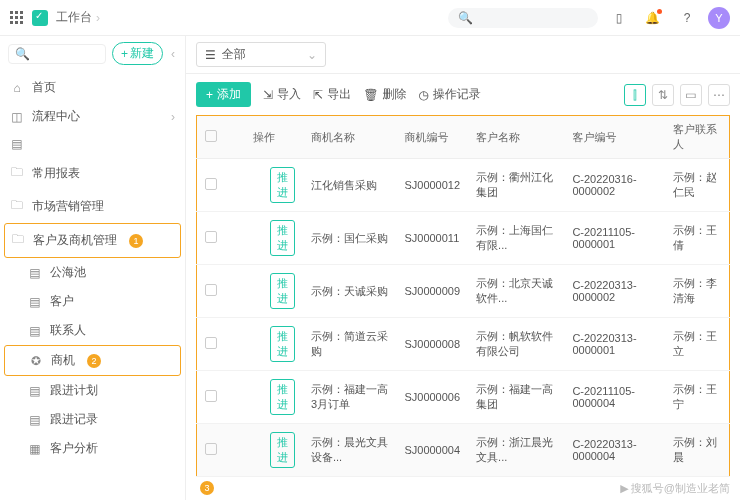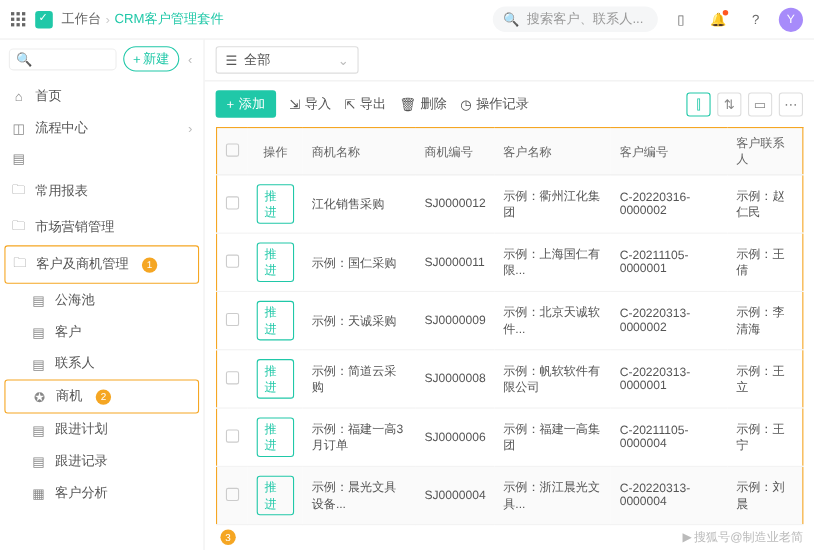--- a/index.html
+++ b/index.html
@@ -41,21 +41,21 @@
 .tb-btn { display: flex; align-items: center; gap: 4px; color: #555; cursor: pointer; }
 .tb-right { margin-left: auto; display: flex; gap: 6px; }
 .sq-btn { width: 22px; height: 22px; border: 1px solid #ddd; border-radius: 3px; display: flex; align-items: center; justify-content: center; color: #888; cursor: pointer; }
 .sq-btn.active { border-color: #20c8a8; color: #20c8a8; }
 .table-wrap { flex: 1; overflow: auto; padding: 0 10px 10px; }
 table { width: 100%; border-collapse: collapse; border: 1px solid #f5a623; }
 thead th { background: #fafafa; padding: 6px 8px; text-align: left; font-weight: normal; color: #666; border-bottom: 1px solid #eee; font-size: 11px; }
 tbody td { padding: 8px; border-bottom: 1px solid #f2f2f2; color: #555; font-size: 11px; vertical-align: middle; }
 tbody tr:last-child td { background: #fafafa; }
 .chk { width: 12px; height: 12px; border: 1px solid #ccc; border-radius: 2px; display: inline-block; cursor: pointer; }
-.push-btn { border: 1px solid #20c8a8; color: #20c8a8; border-radius: 3px; padding: 2px 6px; cursor: pointer; display: inline-block; font-size: 11px; }
+.push-btn { border: 1px solid #20c8a8; color: #20c8a8; border-radius: 3px; padding: 2px 6px; cursor: pointer; display: inline-block; font-size: 11px; margin-left: 37px; }
 .center-badge { text-align: center; padding: 4px 0 10px; }
 .watermark { position: fixed; bottom: 4px; right: 10px; color: #bbb; font-size: 11px; display: flex; align-items: center; gap: 2px; }
 </style>
 </head>
 <body>
 
 <div class="topbar">
   <div class="apps-icon">
       <span></span>
       <span></span>
@@ -64,26 +64,24 @@
       <span></span>
       <span></span>
       <span></span>
       <span></span>
       <span></span>
     </div>
   <div class="logo"></div>
   <div class="breadcrumb">
     <span>工作台</span>
     <span class="sep">›</span>
-    <span class="cur">CRM客户管理套件</span>
   </div>
   <div class="flex1"></div>
   <div class="search-box">
     <span>🔍</span>
-    <span>搜索客户、联系人...</span>
   </div>
   <div class="icon-btn">▯</div>
   <div class="icon-btn">🔔<span class="dot"></span></div>
   <div class="icon-btn">?</div>
   <div class="avatar">Y</div>
 </div>
 
 <div class="layout">
   <div class="sidebar">
     <div class="side-top">

